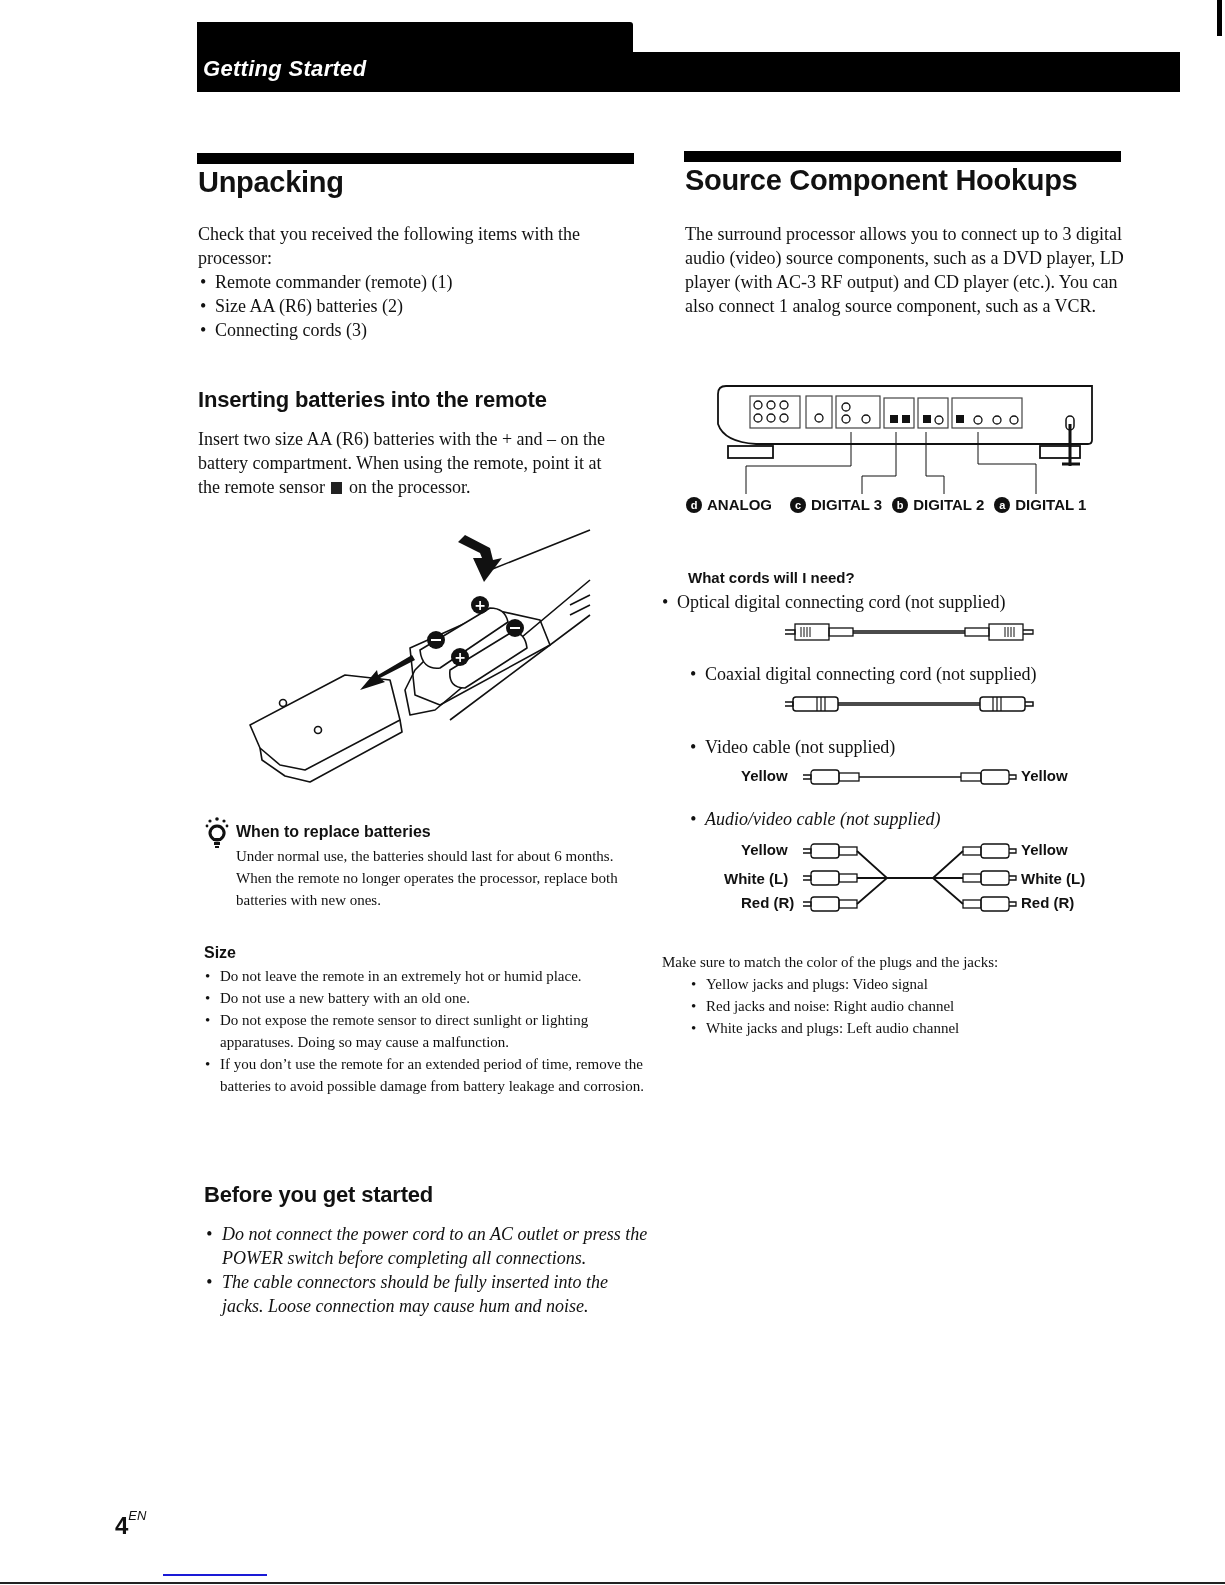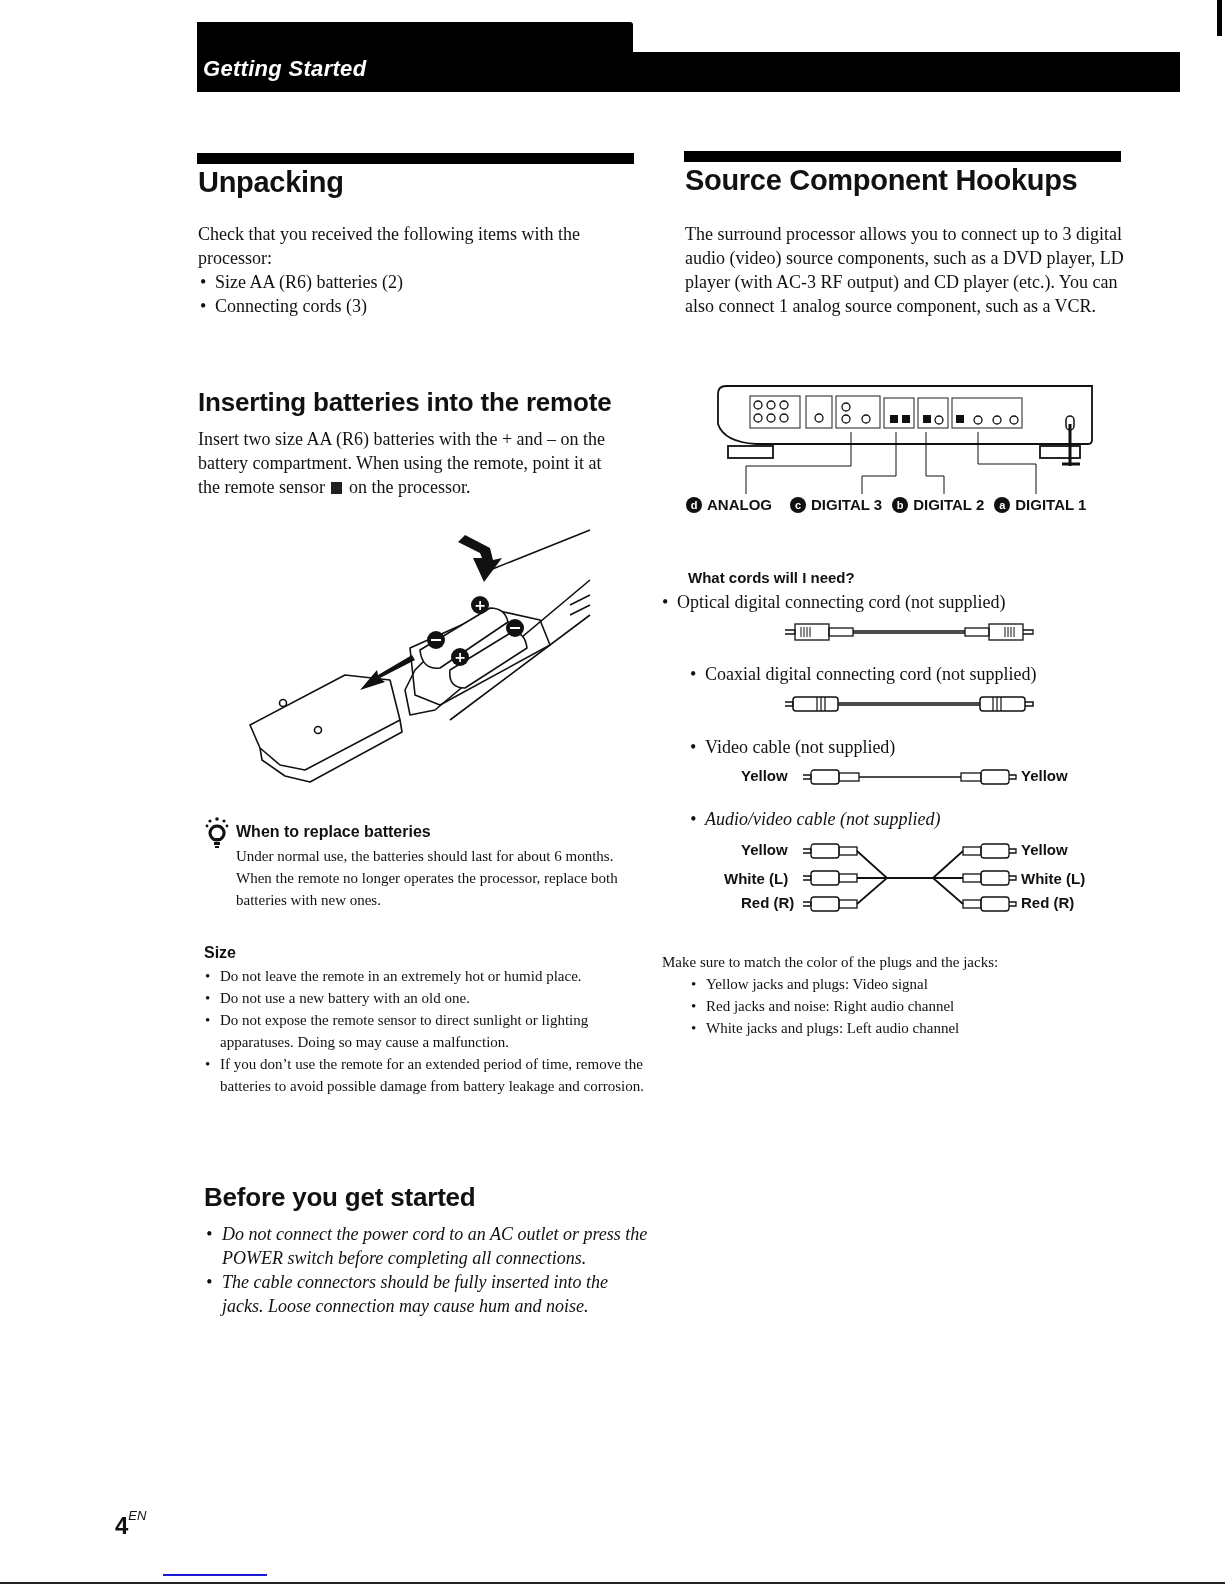--- a/index.html
+++ b/index.html
@@ -9,21 +9,21 @@
 
   
   .banner-tab { position:absolute; left:197px; top:22px; width:436px; height:40px; background:#000; border-top-right-radius:3px; }
   .banner { position:absolute; left:197px; top:52px; width:983px; height:40px; background:#000; }
   .banner-title { position:absolute; left:203px; top:56px; color:#fff; font-size:22px; font-weight:bold; font-style:italic; letter-spacing:0.3px; }
   .edge-mark { position:absolute; left:1217px; top:0; width:5px; height:36px; background:#000; }
 
   
   .rule { position:absolute; height:11px; background:#000; }
   .h1 { position:absolute; font-size:29px; font-weight:bold; letter-spacing:-0.3px; }
-  .h2 { position:absolute; font-size:26px; font-weight:bold; letter-spacing:-0.2px; }
+  .h2 { position:absolute; font-size:22px; font-weight:bold; letter-spacing:-0.2px; }
   .h3 { position:absolute; font-size:15px; font-weight:bold; }
 
   .body { position:absolute; font-size:18px; line-height:24px; }
   .small { position:absolute; font-size:15px; line-height:22px; }
   ul.bl { list-style:none; margin:0; padding:0; }
   ul.bl li { position:relative; padding-left:17px; }
   ul.bl li::before { content:"•"; position:absolute; left:2px; top:0; }
   ul.bl.big li { padding-left:18px;font-style:italic; }
 
   .lbl { position:absolute; font-size:15px; font-weight:bold; }
@@ -42,20 +42,21 @@
 <div class="banner-tab"></div>
 <div class="banner"></div>
 <div class="banner-title sans">Getting Started</div>
 <div class="edge-mark"></div>
 
 <div class="rule" style="left:197px; top:153px; width:437px;"></div>
 <div class="h1 sans" style="left:198px; top:166px;">Unpacking</div>
 
 <div class="body serif" style="left:198px; top:222px; width:430px;">Check that you received the following items with the processor:</div>
 <ul class="bl body serif" style="left:198px; top:270px; width:430px;">
+  <li>Remote commander (remote)  (1)</li>
   <li>Size AA (R6) batteries  (2)</li>
   <li>Connecting cords  (3)</li>
 </ul>
 
 <div class="h2 sans" style="left:198px; top:387px;">Inserting batteries into the remote</div>
 <div class="body serif" style="left:198px; top:427px; width:430px;">
   <span>Insert two size AA (R6) batteries with the + and – on the battery compartment. When using the remote, point it at the remote sensor</span>
   <span style="display:inline-block; width:11px; height:12px; background:#222; vertical-align:-1px; margin:0 2px;"></span>
   <span>on the processor.</span>
 </div>

